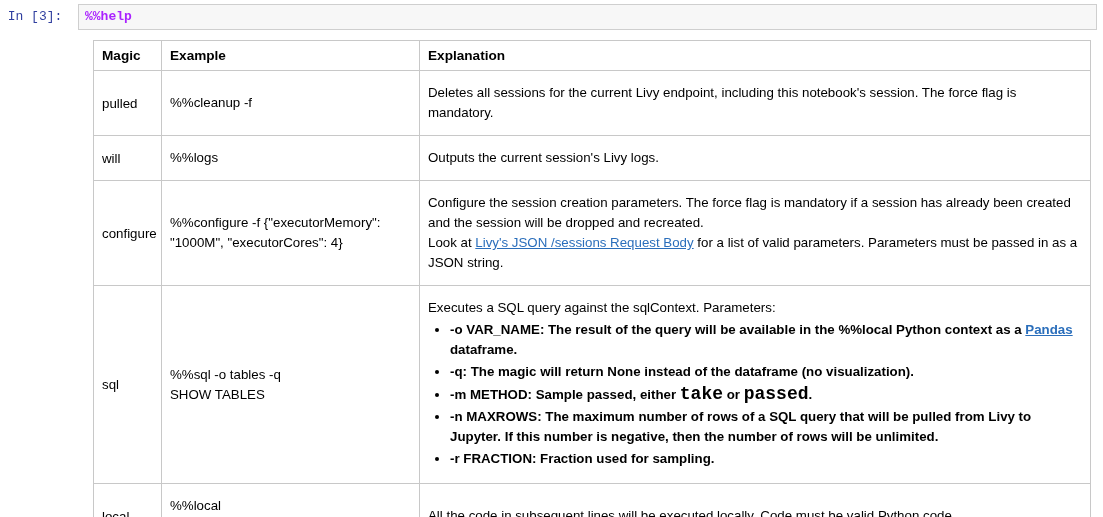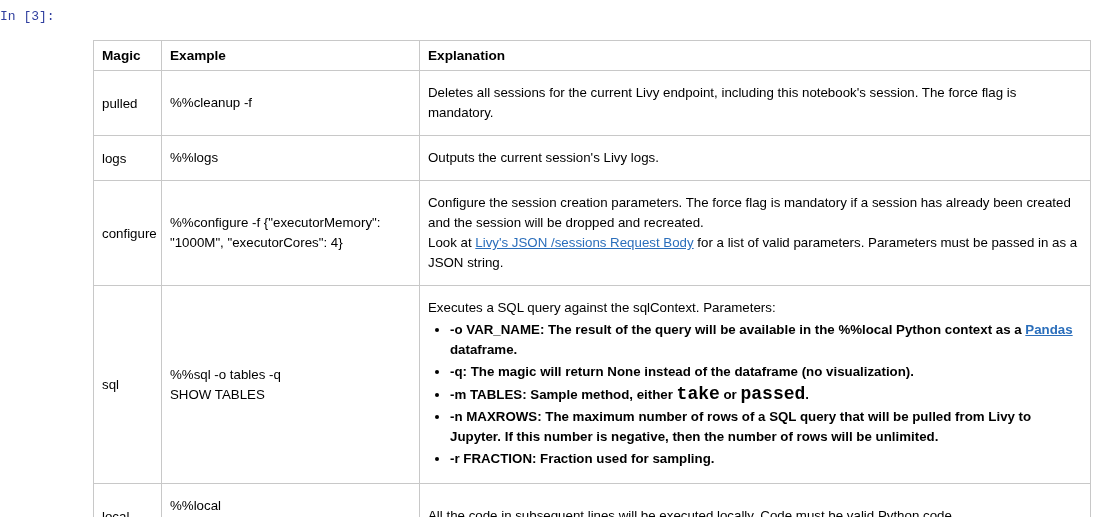--- a/index.html
+++ b/index.html
@@ -19,21 +19,21 @@
   .cell-row {
     display: flex;
     align-items: flex-start;
     height: 30px;
     padding-top: 4px;
     box-sizing: border-box;
   }
   .prompt {
     width: 78px;
     min-width: 78px;
-    text-align: left;
+    text-align: center;
     padding-right: 8px;
     box-sizing: border-box;
     font-family: "Liberation Mono", monospace;
     font-size: 13px;
     color: #303f9f;
     line-height: 20px;
     padding-top: 3px;
     white-space: pre;
   }
   .input-area {
@@ -103,20 +103,23 @@
     font-size: 18px;
   }
 </style>
 </head>
 <body>
 
 <div id="page">
 
   <div class="cell-row">
     <div class="prompt">In [3]:</div>
+    <div class="input-area">
+      <div class="code-text">%%help</div>
+    </div>
   </div>
 
   <div class="table-wrap">
     <table class="magics">
       <colgroup>
         <col class="c-magic">
         <col class="c-example">
         <col class="c-expl">
       </colgroup>
       <thead>
@@ -126,42 +129,42 @@
           <th>Explanation</th>
         </tr>
       </thead>
       <tbody>
         <tr>
           <td class="magic-cell">pulled</td>
           <td class="example-cell">%%cleanup -f</td>
           <td class="expl-cell">Deletes all sessions for the current Livy endpoint, including this notebook's session. The force flag is mandatory.</td>
         </tr>
         <tr>
-          <td class="magic-cell">logs</td>
+          <td class="magic-cell">will</td>
           <td class="example-cell">%%logs</td>
           <td class="expl-cell">Outputs the current session's Livy logs.</td>
         </tr>
         <tr>
           <td class="magic-cell">configure</td>
           <td class="example-cell">%%configure -f {"executorMemory": "1000M", "executorCores": 4}</td>
           <td class="expl-cell">
             <p>Configure the session creation parameters. The force flag is mandatory if a session has already been created and the session will be dropped and recreated.</p>
             <p><span>Look at </span><a class="lnk" href="#">Livy's JSON /sessions Request Body</a><span> for a list of valid parameters. Parameters must be passed in as a JSON string.</span></p>
           </td>
         </tr>
         <tr>
           <td class="magic-cell">sql</td>
           <td class="example-cell">%%sql -o tables -q
 SHOW TABLES</td>
           <td class="expl-cell">
             <p>Executes a SQL query against the sqlContext. Parameters:</p>
             <ul class="bullets">
               <li><span>-o VAR_NAME: The result of the query will be available in the %%local Python context as a </span><a class="lnk" href="#">Pandas</a><span> dataframe.</span></li>
               <li><span>-q: The magic will return None instead of the dataframe (no visualization).</span></li>
-              <li><span>-m TABLES: Sample method, either </span><code class="mono">take</code><span> or </span><code class="mono">passed</code><span>.</span></li>
+              <li><span>-m METHOD: Sample passed, either </span><code class="mono">take</code><span> or </span><code class="mono">passed</code><span>.</span></li>
               <li><span>-n MAXROWS: The maximum number of rows of a SQL query that will be pulled from Livy to Jupyter. If this number is negative, then the number of rows will be unlimited.</span></li>
               <li><span>-r FRACTION: Fraction used for sampling.</span></li>
             </ul>
           </td>
         </tr>
         <tr>
           <td class="magic-cell">local</td>
           <td class="example-cell">%%local
 a = 1</td>
           <td class="expl-cell">All the code in subsequent lines will be executed locally. Code must be valid Python code.</td>

